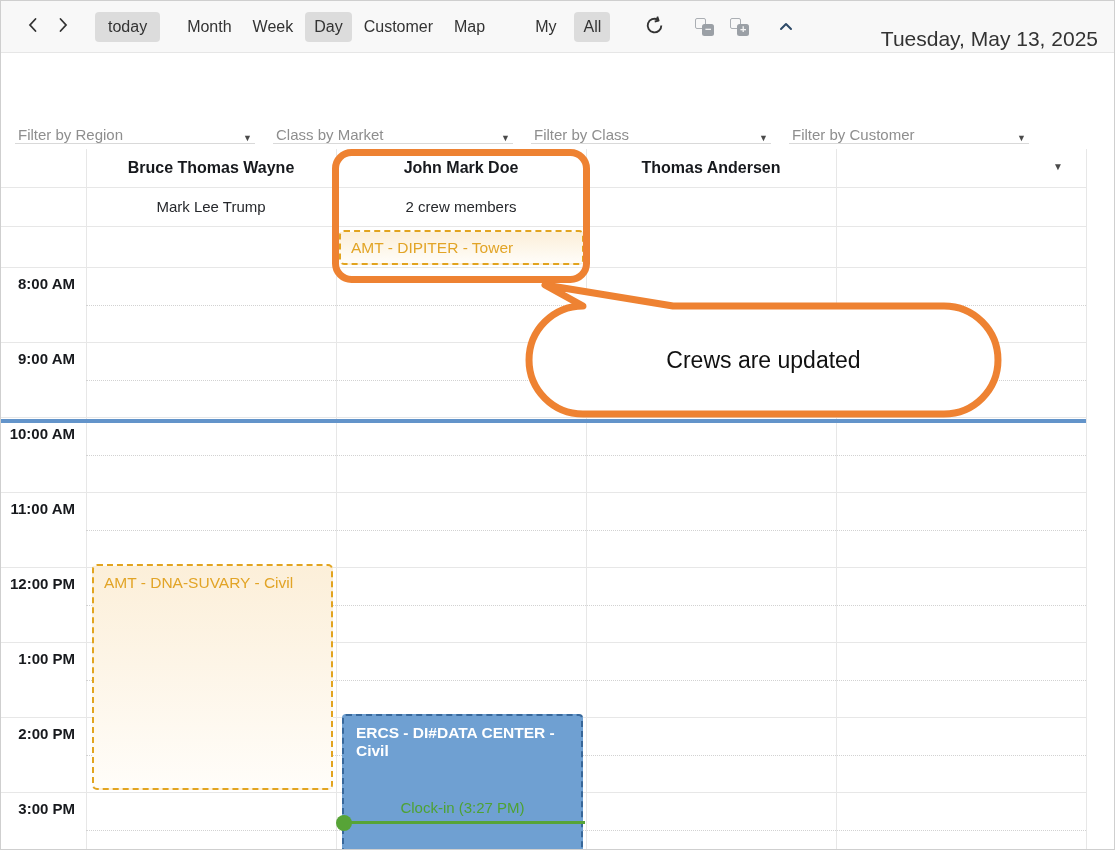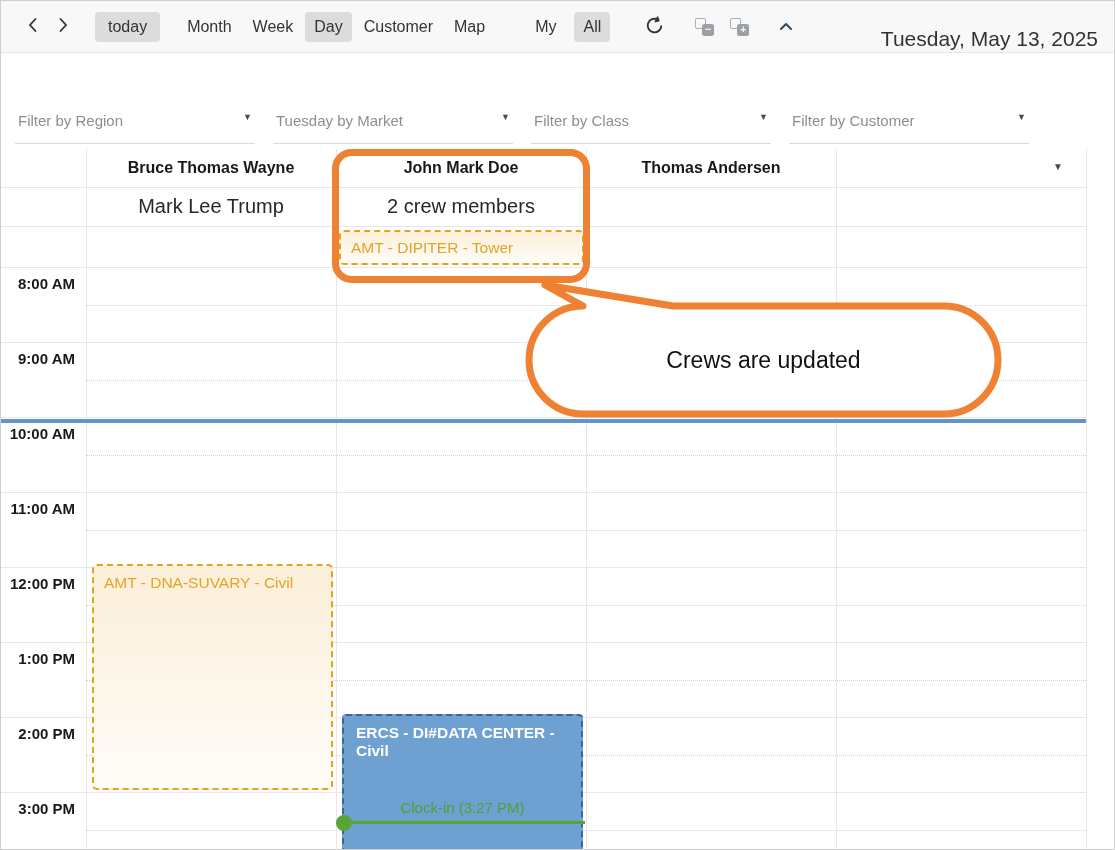--- a/index.html
+++ b/index.html
@@ -31,37 +31,37 @@
   .dupicon { position:relative; width:19px; height:18px; display:inline-block; }
   .dup-back { position:absolute; left:0; top:0; width:11px; height:11px;
               border:1.6px solid #abafb4; border-radius:2px; }
   .dup-front { position:absolute; right:0; bottom:0; width:12px; height:12px;
                background:#9ba0a6; border-radius:2.5px; color:#f5f5f5;
                font-size:11px; line-height:11px; text-align:center; font-weight:bold; }
 
   
   .filters { position:absolute; left:0; top:52px; width:100%; height:96px; background:#fff; }
   .ffield { position:absolute; width:240px; height:32px; border-bottom:1px solid #d9d9d9;
-            display:flex; align-items:flex-start; justify-content:space-between;
+            display:flex; align-items:flex-end; justify-content:space-between;
             padding:0 3px; cursor:pointer; }
   .fph { font-size:15px; color:#8e8e8e; }
   .fcaret { font-size:9px; color:#4a4a4a; }
 
   
   .scheduler { position:absolute; left:0; top:148px; width:1115px; height:702px;
                background:#fff; overflow:hidden; }
   .vline { position:absolute; top:0; bottom:0; width:1px; background:#e7e7e7; }
   .hline { position:absolute; left:0; width:1085px; height:1px; background:#e7e7e7; }
   .dotline { position:absolute; left:85px; width:1000px; height:0;
              border-top:1px dotted #d2d2d2; }
   .colhead { position:absolute; top:0; height:38px; width:250px; display:flex;
              align-items:center; justify-content:center; font-weight:bold;
              font-size:16px; color:#17191d; cursor:pointer; }
   .colsub { position:absolute; top:38px; height:39px; width:250px; display:flex;
-            align-items:center; justify-content:center; font-size:20px; color:#26282c; }
+            align-items:center; justify-content:center; font-size:15px; color:#26282c; }
   .hdr-caret { position:absolute; left:1052px; top:12px; font-size:10px;
                color:#4a4a4a; cursor:pointer; }
   .tlabel { position:absolute; left:0; width:74px; text-align:right;
             font-weight:bold; font-size:15px; color:#17191d; }
 
   .ev-amber { position:absolute; border:2px dashed #e2a41f; border-radius:5px;
               background:linear-gradient(180deg,#fcefd9 0%,#fdf5e7 45%,#fffdf9 100%);
               color:#e2a426; font-size:15.5px; cursor:pointer; z-index:3; }
   .ev-strip { display:flex; align-items:center; padding:0 10px; }
   .ev-block { padding:8px 10px; }
@@ -148,21 +148,21 @@
 
     <div class="date-label">Tuesday, May 13, 2025</div>
   </header>
 
   <section class="filters">
     <div class="ffield" style="left:14px;top:59px">
       <span class="fph">Filter by Region</span>
       <span class="fcaret">▼</span>
     </div>
     <div class="ffield" style="left:272px;top:59px">
-      <span class="fph">Tuesday by Market</span>
+      <span class="fph">Class by Market</span>
       <span class="fcaret">▼</span>
     </div>
     <div class="ffield" style="left:530px;top:59px">
       <span class="fph">Filter by Class</span>
       <span class="fcaret">▼</span>
     </div>
     <div class="ffield" style="left:788px;top:59px">
       <span class="fph">Filter by Customer</span>
       <span class="fcaret">▼</span>
     </div>

